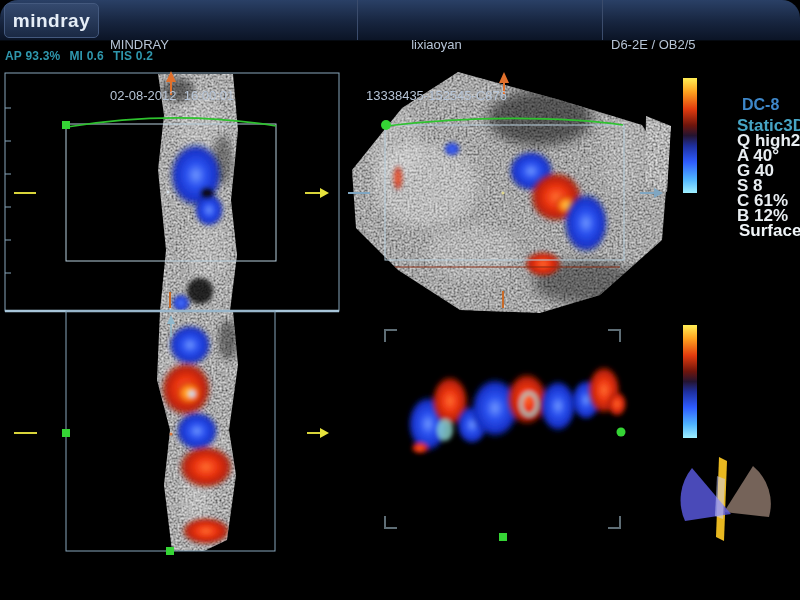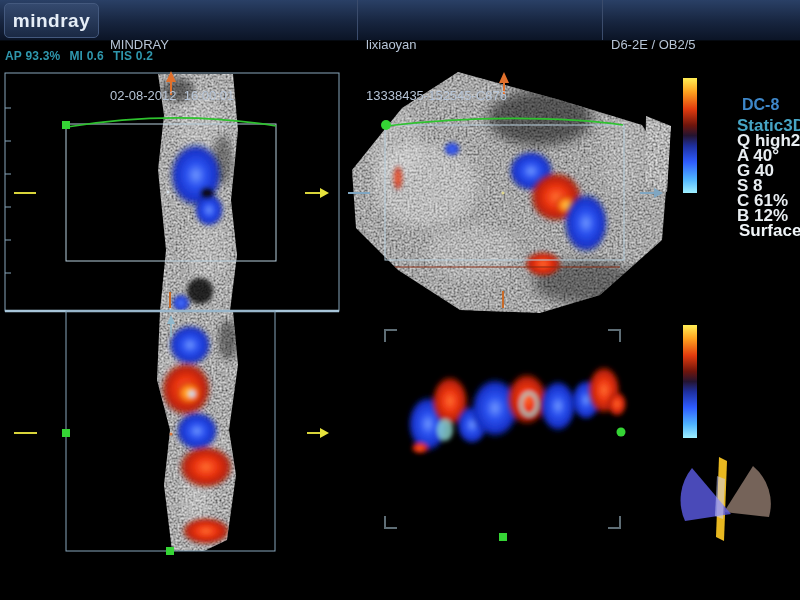--- a/index.html
+++ b/index.html
@@ -1,30 +1,30 @@
 <!DOCTYPE html>
 <html><head>
 <meta charset="utf-8">
 <style>
   html,body{margin:0;padding:0;background:#000;}
   .screen{position:relative;width:800px;height:600px;background:#000;overflow:hidden;
-          font-family:"Liberation Sans",sans-serif;}
+          font-family:"Liberation Sans",sans-serif;border-radius:18px;}
   .imagery{position:absolute;left:0;top:0;width:800px;height:600px;z-index:1;}
 
   
   .topbar{position:absolute;left:0;top:0;width:800px;height:40px;z-index:10;
           background:linear-gradient(180deg,#2a4066 0%,#17253f 55%,#0b1426 100%);
           border-bottom:1px solid #05090f;}
   .logo{position:absolute;left:4px;top:3px;width:93px;height:33px;border-radius:5px;
         background:linear-gradient(180deg,#34496e,#1a2944);border:1px solid #44597e;
         display:flex;align-items:center;justify-content:center;}
   .logo span{font-size:19px;font-weight:700;color:#e6eef7;letter-spacing:.5px;}
   .seg{position:absolute;top:2px;font-size:13px;color:#b6c4d6;line-height:17px;white-space:pre;}
   .seg1{left:110px;}
-  .seg2{left:366px;}
+  .seg2{left:366px;text-align:center;}
   .seg3{left:611px;}
   .vdiv{position:absolute;top:0;width:1px;height:40px;background:#3b4c6c;}
   .d1{left:357px;}
   .d2{left:602px;}
 
   
   .status{position:absolute;left:5px;top:49px;z-index:5;font-size:12px;font-weight:700;
           color:#2f97ad;letter-spacing:.2px;}
   .status span{margin-right:9px;}
 

